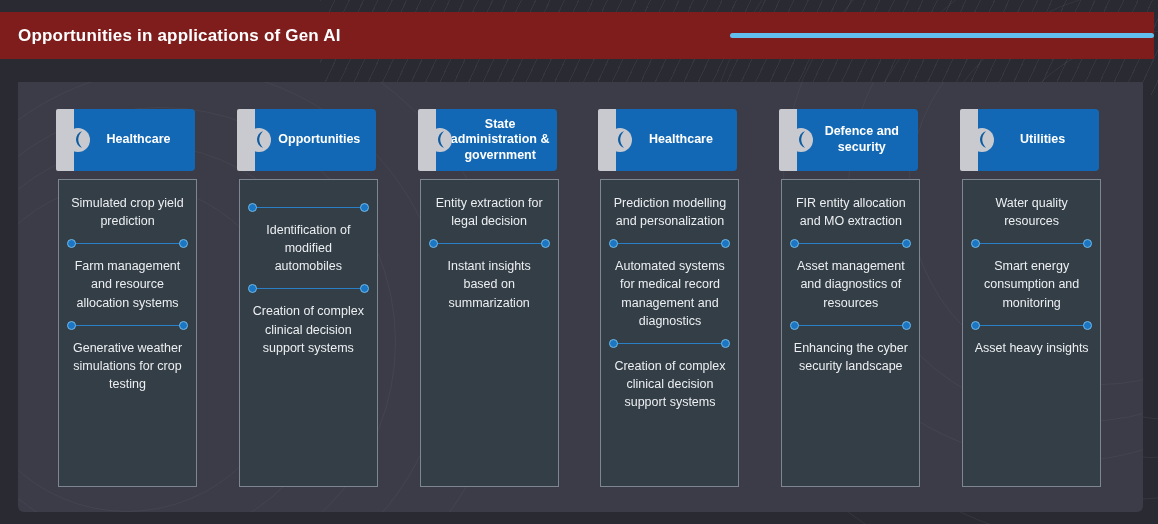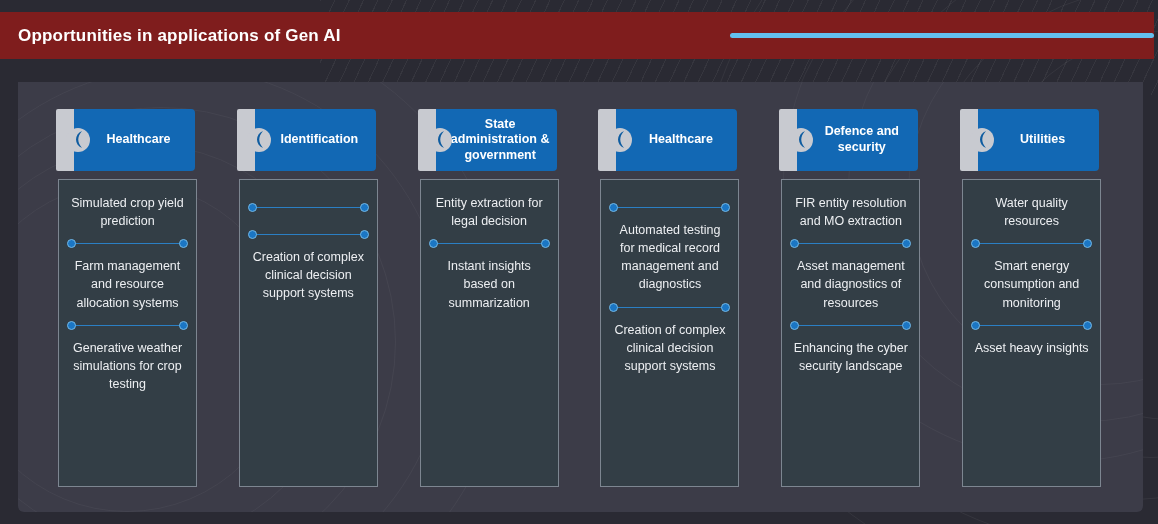--- a/index.html
+++ b/index.html
@@ -250,29 +250,30 @@
             <div class="divider"></div>
             <div class="card-item">Farm management and resource allocation systems</div>
             <div class="divider"></div>
             <div class="card-item">Generative weather simulations for crop testing</div>
           </div>
         </div>
         <div class="column">
           <div class="tab">
             <div class="tab-gray"></div>
             <div class="tab-blue">
-              <div class="tab-label">Identification</div>
-            </div>
-            <div class="tab-notch"></div>
-            <div class="tab-chevron"><svg width="19" height="19" viewBox="0 0 19 19">
-                <path d="M13 1 C 5 4, 5 15, 13 18 C 8 12, 8 7, 13 1 Z" fill="#0E5CA0"></path>
-              </svg></div>
-          </div>
-          <div class="card">
-            <div class="divider"></div>
+              <div class="tab-label">Opportunities</div>
+            </div>
+            <div class="tab-notch"></div>
+            <div class="tab-chevron"><svg width="19" height="19" viewBox="0 0 19 19">
+                <path d="M13 1 C 5 4, 5 15, 13 18 C 8 12, 8 7, 13 1 Z" fill="#0E5CA0"></path>
+              </svg></div>
+          </div>
+          <div class="card">
+            <div class="divider"></div>
+            <div class="card-item">Identification of modified automobiles</div>
             <div class="divider"></div>
             <div class="card-item">Creation of complex clinical decision support systems</div>
           </div>
         </div>
         <div class="column">
           <div class="tab">
             <div class="tab-gray"></div>
             <div class="tab-blue">
               <div class="tab-label">State administration &amp; government</div>
             </div>
@@ -292,39 +293,40 @@
             <div class="tab-gray"></div>
             <div class="tab-blue">
               <div class="tab-label">Healthcare</div>
             </div>
             <div class="tab-notch"></div>
             <div class="tab-chevron"><svg width="19" height="19" viewBox="0 0 19 19">
                 <path d="M13 1 C 5 4, 5 15, 13 18 C 8 12, 8 7, 13 1 Z" fill="#0E5CA0"></path>
               </svg></div>
           </div>
           <div class="card">
-            <div class="divider"></div>
-            <div class="card-item">Automated testing for medical record management and diagnostics</div>
+            <div class="card-item">Prediction modelling and personalization</div>
+            <div class="divider"></div>
+            <div class="card-item">Automated systems for medical record management and diagnostics</div>
             <div class="divider"></div>
             <div class="card-item">Creation of complex clinical decision support systems</div>
           </div>
         </div>
         <div class="column">
           <div class="tab">
             <div class="tab-gray"></div>
             <div class="tab-blue">
               <div class="tab-label">Defence and security</div>
             </div>
             <div class="tab-notch"></div>
             <div class="tab-chevron"><svg width="19" height="19" viewBox="0 0 19 19">
                 <path d="M13 1 C 5 4, 5 15, 13 18 C 8 12, 8 7, 13 1 Z" fill="#0E5CA0"></path>
               </svg></div>
           </div>
           <div class="card">
-            <div class="card-item">FIR entity resolution and MO extraction</div>
+            <div class="card-item">FIR entity allocation and MO extraction</div>
             <div class="divider"></div>
             <div class="card-item">Asset management and diagnostics of resources</div>
             <div class="divider"></div>
             <div class="card-item">Enhancing the cyber security landscape</div>
           </div>
         </div>
         <div class="column">
           <div class="tab">
             <div class="tab-gray"></div>
             <div class="tab-blue">

